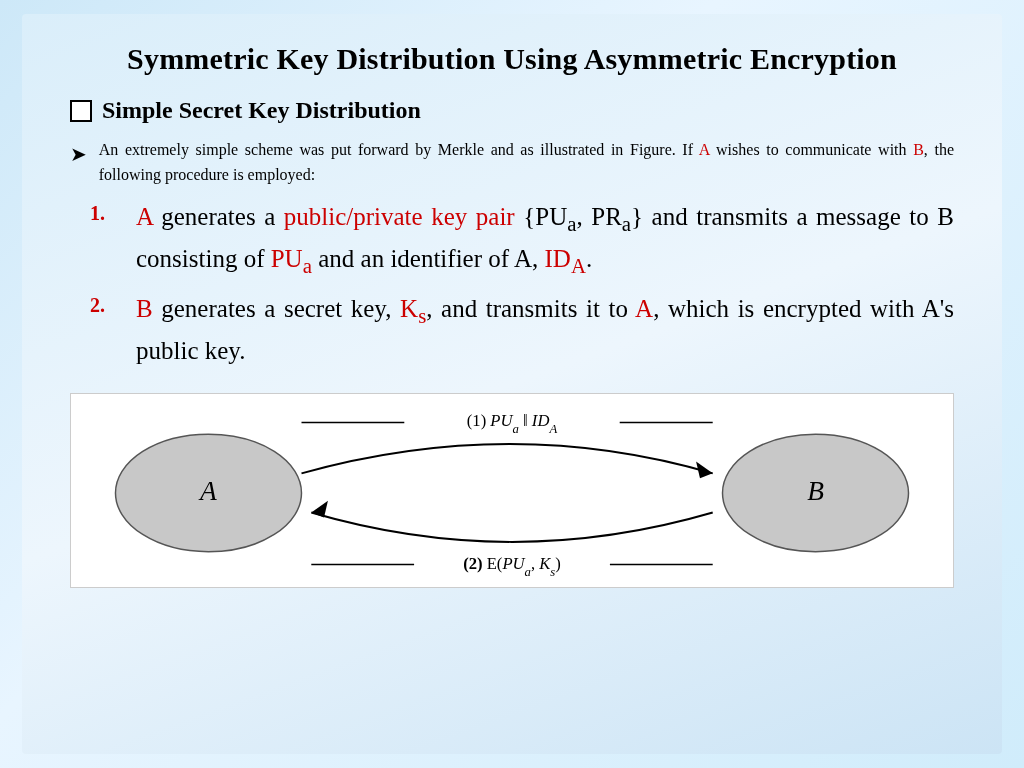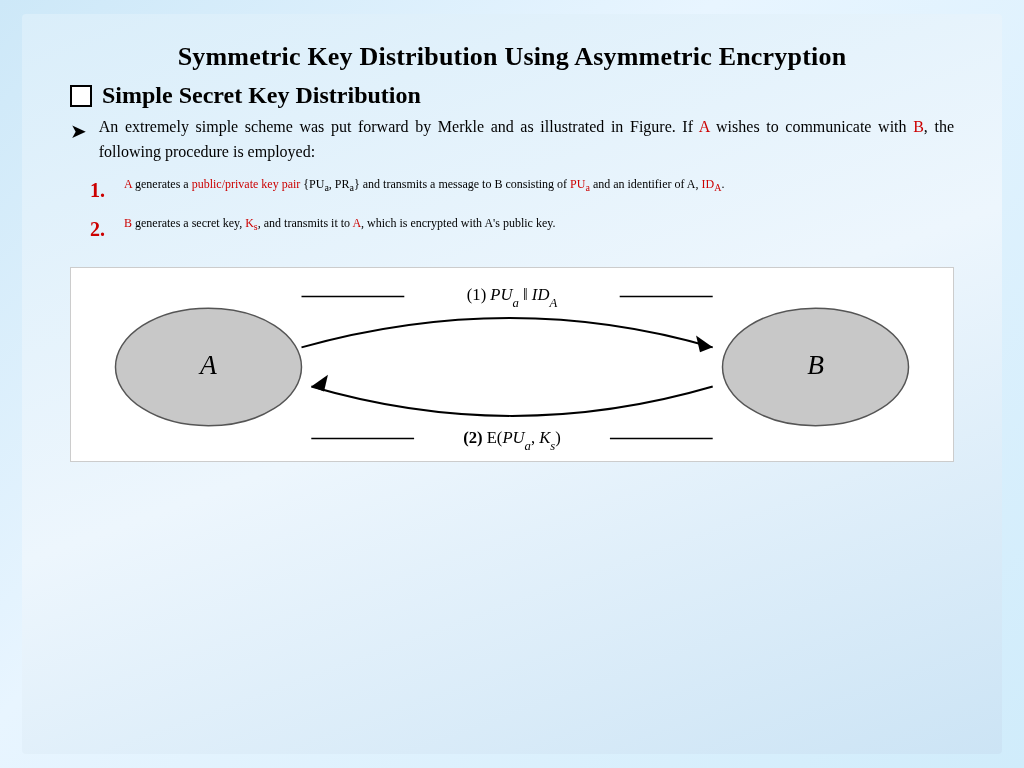--- a/index.html
+++ b/index.html
@@ -19,35 +19,35 @@
       width: 980px;
       height: 740px;
       background: linear-gradient(160deg, #daeefa 0%, #edf6fd 50%, #cce4f5 100%);
       border-radius: 4px;
       padding: 28px 48px 20px 48px;
       display: flex;
       flex-direction: column;
     }
 
     .slide-title {
-      font-size: 26px;
+      font-size: 30px;
       font-weight: bold;
       text-align: center;
       color: #000;
-      margin-bottom: 10px;
+      margin-bottom: 21px;
       letter-spacing: 0.2px;
     }
 
     .section-title {
       font-size: 24px;
       font-weight: bold;
       color: #000;
       display: flex;
       align-items: center;
-      margin-bottom: 6px;
+      margin-bottom: 14px;
     }
 
     .checkbox-icon {
       width: 22px;
       height: 22px;
       border: 2.5px solid #000;
       display: inline-flex;
       align-items: center;
       justify-content: center;
       margin-right: 10px;
@@ -101,25 +101,26 @@
       font-size: 20px;
       font-weight: bold;
       color: #cc0000;
       width: 30px;
       flex-shrink: 0;
       margin-right: 4px;
       line-height: 1.55;
     }
 
     .num-text {
-      font-size: 12px;
+      font-size: 25px;
       color: #000;
       line-height: 1.55;
       text-align: justify;
       flex: 1;
+      margin-left: 12px;
     }
 
     .diagram-container {
       background: white;
       border: 1px solid #ccc;
       margin: 6px 0 0 0;
       padding: 10px 20px;
       height: 195px;
       position: relative;
       display: flex;

